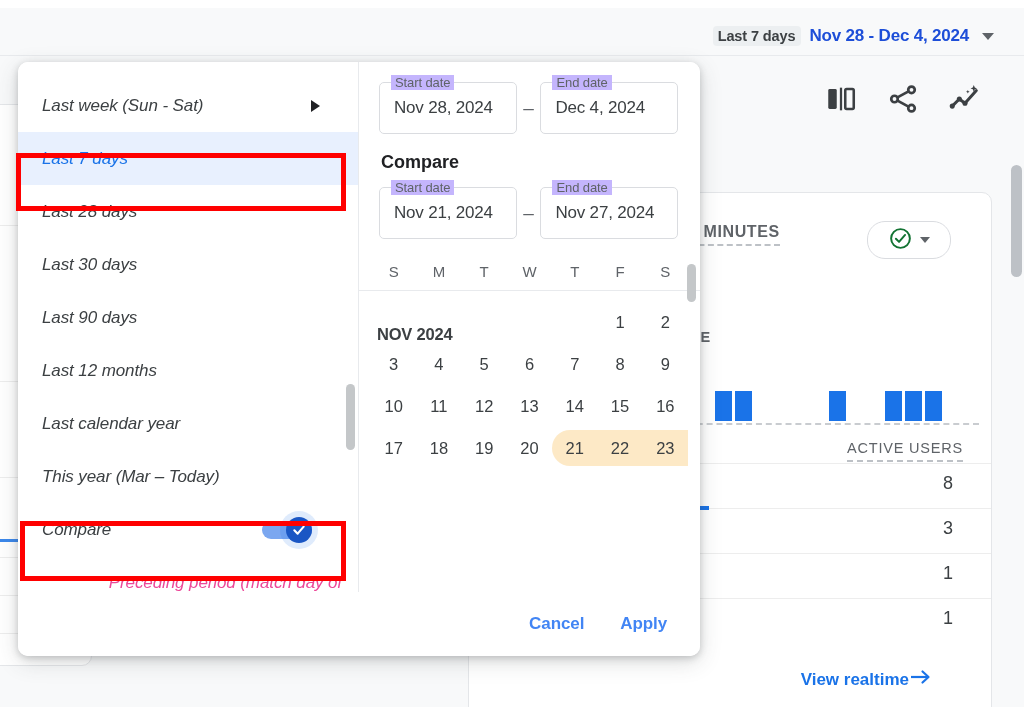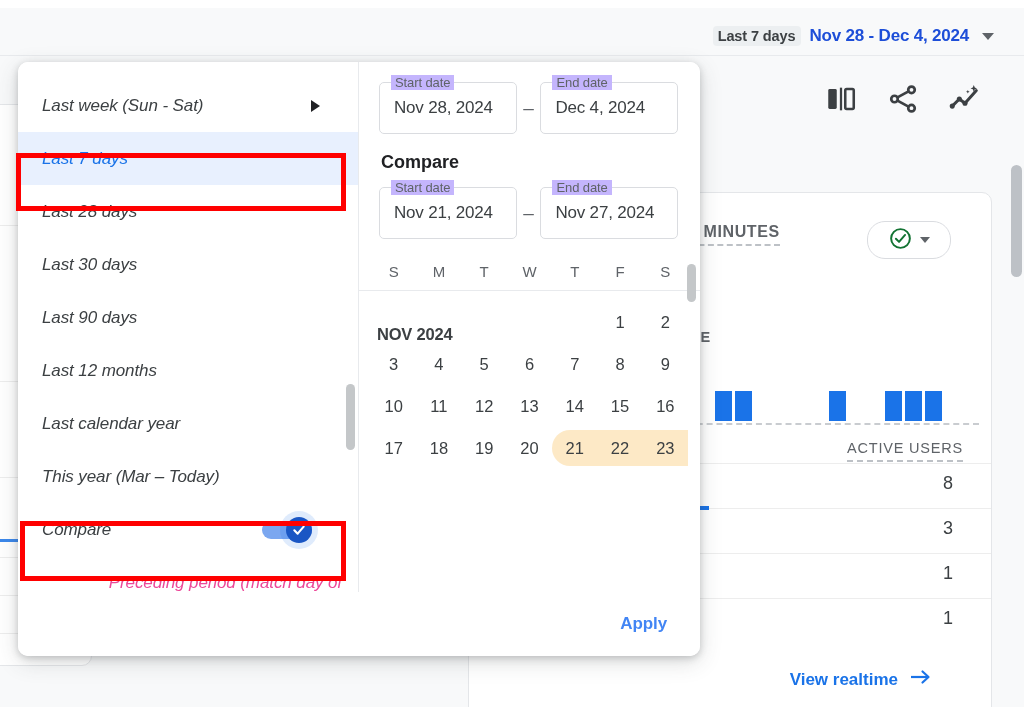--- a/index.html
+++ b/index.html
@@ -189,21 +189,21 @@
     position: absolute;
     left: 0; top: 313px;
     width: 240px; height: 4px;
     background: #1a73e8;
   }
   #rt-viewrealtime {
     position: absolute;
     right: 58px; bottom: 16px;
     display: flex;
     align-items: center;
-    gap: 11px;
+    gap: 0;
     font-size: 17px;
     font-weight: bold;
     color: #1a73e8;
     cursor: pointer;
   }
   #bg-right-scrollbar {
     position: absolute;
     right: 2px; top: 165px;
     width: 11px; height: 112px;
     background: #bdc1c6;
@@ -711,18 +711,19 @@
             <div class="cal-cell">21</div>
             <div class="cal-cell">22</div>
             <div class="cal-cell">23</div>
           </div>
         </div>
       <div id="calendar-scrollbar"></div>
     </div>
   </div>
 
   <div id="dialog-footer">
+    <button class="text-button">Cancel</button>
     <button class="text-button">Apply</button>
   </div>
 </div>
 
 <div class="annot-box" id="annot-last7"></div>
 <div class="annot-box" id="annot-compare"></div>
 
 </body></html>

